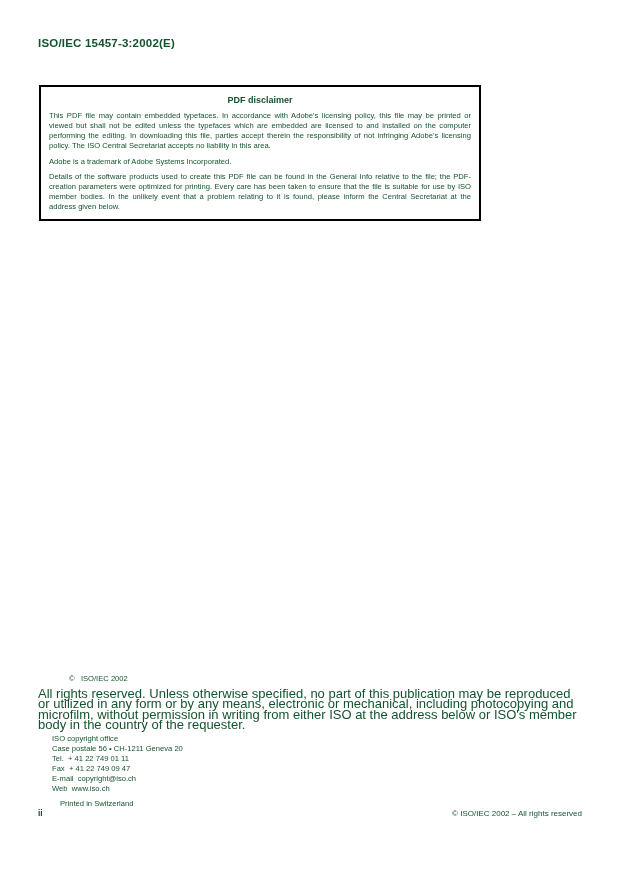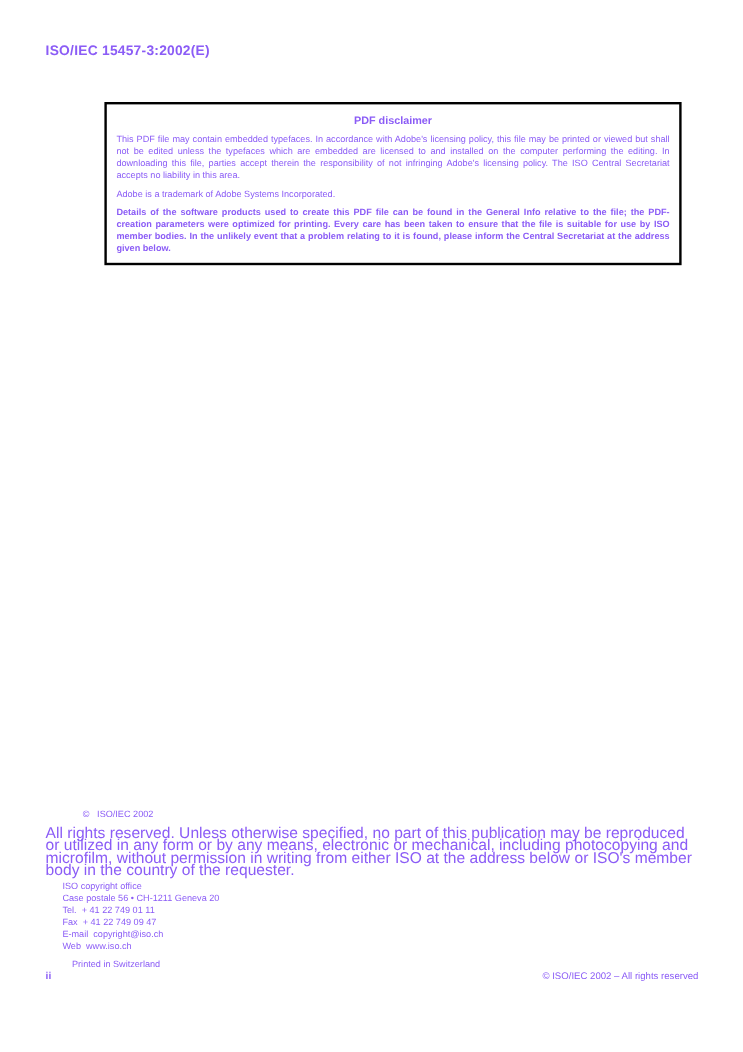--- a/index.html
+++ b/index.html
@@ -3,54 +3,53 @@
 <meta charset="utf-8">
 <style>
   * { margin: 0; padding: 0; box-sizing: border-box; }
   html, body { background: #ffffff; }
   .page {
     position: relative;
     width: 619px;
     height: 877px;
     background: #ffffff;
     font-family: "Liberation Sans", sans-serif;
-    color: #8b5cf6;
+    color: #14532d;
     overflow: hidden;
   }
   .doc-ref {
     position: absolute;
     left: 38px;
     top: 37px;
     font-size: 11.5px;
     font-weight: bold;
     letter-spacing: 0.2px;
   }
   .disclaimer-box {
     position: absolute;
     left: 39px;
     top: 85px;
-    width: 481px;
+    width: 442px;
     min-height: 118px;
     border: 2px solid #000000;
     padding: 6px 8px 7px 8px;
-    margin-left: 48px;
   }
   .box-title {
     text-align: center;
     font-weight: bold;
     font-size: 9px;
     margin: 2px 0 6px 0;
   }
   .box-para {
     font-size: 7.6px;
     line-height: 10px;
     text-align: justify;
     margin: 0 0 5.5px 0;
   }
-  .box-para:last-child { margin-bottom: 0; font-weight: bold; }
+  .box-para:last-child { margin-bottom: 0; }
   .copyright-section {
     position: absolute;
     left: 38px;
     top: 674px;
     width: 544px;
   }
   .copyright-line {
     font-size: 7.6px;
     line-height: 10px;
     white-space: pre-wrap;

